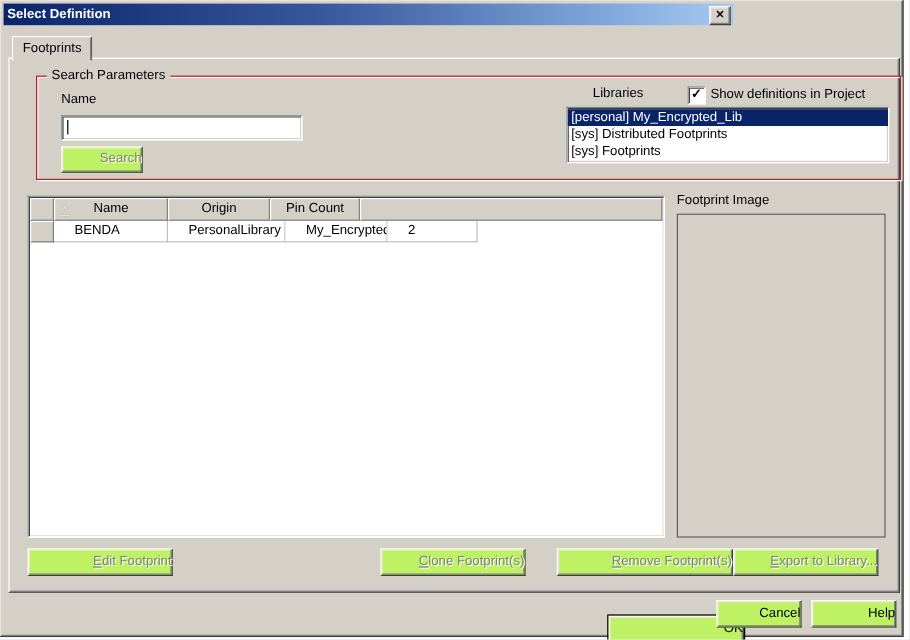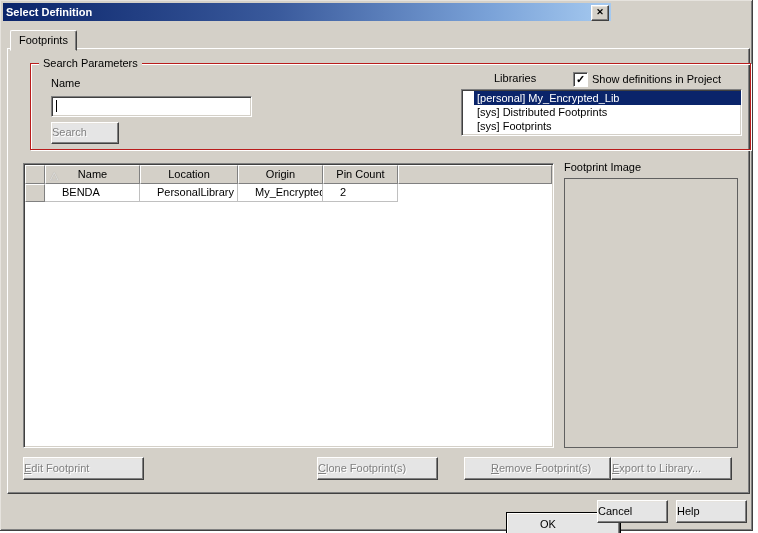--- a/index.html
+++ b/index.html
@@ -48,40 +48,40 @@
   }
   .name-label{position:absolute;left:20px;top:13px;}
   .name-input{
     position:absolute;left:20px;top:32px;width:199px;height:19px;background:#ffffff;
     border:1px solid;border-color:#808080 #ffffff #ffffff #808080;
     box-shadow:inset 1px 1px 0 #404040, inset -1px -1px 0 #d4d0c8;
   }
   .caret{position:absolute;left:4px;top:3px;width:1px;height:12px;background:#000;}
   
   .btn{
-    background:#e5e5e5;border:1px solid;border-color:#ffffff #404040 #404040 #ffffff;
+    background:#bef264;border:1px solid;border-color:#ffffff #404040 #404040 #ffffff;
     box-shadow:inset -1px -1px 0 #808080, inset 1px 1px 0 #e6e3de;
-    text-align:left;cursor:default;
+    text-align:right;cursor:default;
   }
   .btn.disabled{color:#808080;text-shadow:1px 1px 0 #ffffff;}
   .search-btn{position:absolute;left:20px;top:58px;width:66px;height:20px;line-height:19px;}
   
   .libraries-label{position:absolute;left:463px;top:8px;}
   .checkbox{
     position:absolute;left:542px;top:8px;width:13px;height:13px;background:#ffffff;
     border:1px solid;border-color:#808080 #ffffff #ffffff #808080;
     box-shadow:inset 1px 1px 0 #404040;
     font-size:11px;line-height:12px;text-align:center;font-weight:bold;
   }
   .checkbox-label{position:absolute;left:561px;top:9px;}
   .listbox{
-    position:absolute;left:430px;top:25px;width:267px;height:44px;background:#ffffff;
+    position:absolute;left:441px;top:25px;width:267px;height:44px;background:#ffffff;
     border:1px solid;border-color:#808080 #ffffff #ffffff #808080;
     box-shadow:inset 1px 1px 0 #404040, inset -1px -1px 0 #d4d0c8;
-    padding:1px 0 0 12px;overflow:hidden;
+    padding:1px 0 0 0;overflow:hidden;
   }
   .list-item{line-height:14px;padding-left:3px;white-space:nowrap;}
   .list-item.selected{background:#0a246a;color:#ffffff;}
   
   .grid{
     position:absolute;left:15px;top:114px;width:529px;height:283px;background:#ffffff;
     border:1px solid;border-color:#808080 #ffffff #ffffff #808080;
     box-shadow:inset 1px 1px 0 #404040, inset -1px -1px 0 #d4d0c8;
     overflow:hidden;
   }
@@ -170,23 +170,20 @@
     </div>
 
     <div class="grid">
       <div class="grid-inner">
         <div class="grid-header">
           <div class="hcell w-sel"></div>
           <div class="hcell w-name">
             <span class="sort-glyph">△</span>
             <span>Name</span>
           </div>
-          <div class="hcell w-loc">
-            <span>Location</span>
-          </div>
           <div class="hcell w-org">
             <span>Origin</span>
           </div>
           <div class="hcell w-pin">
             <span>Pin Count</span>
           </div>
           <div class="hcell filler"></div>
         </div>
         <div class="grid-row">
           <div class="dcell selectorcell w-sel"></div>

